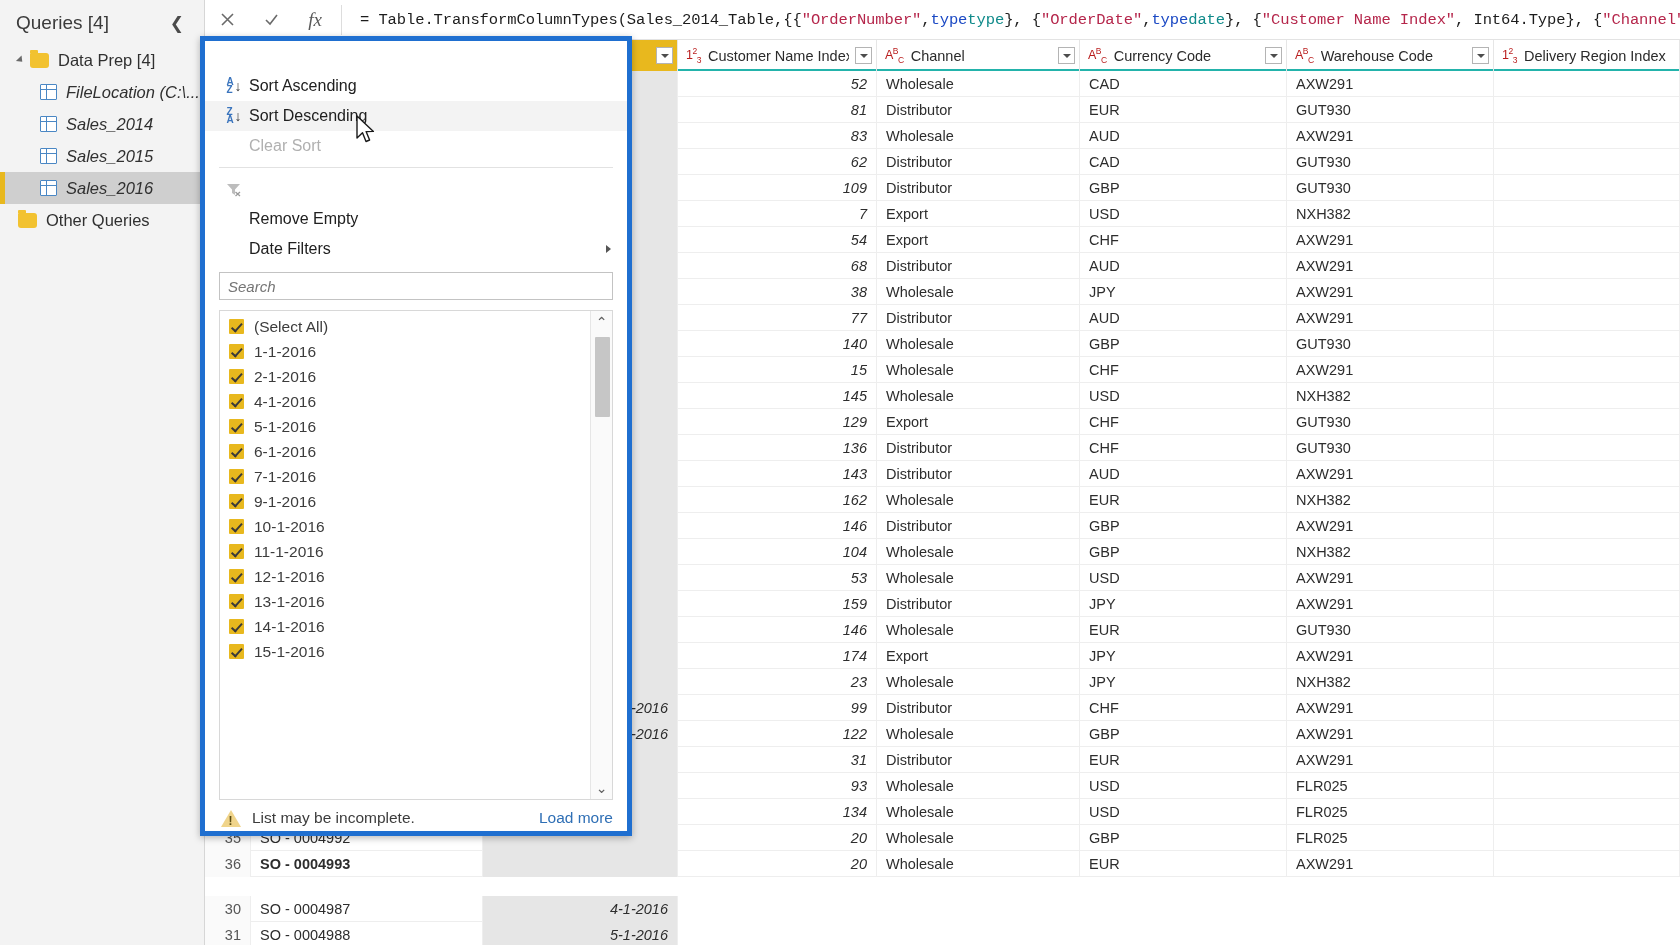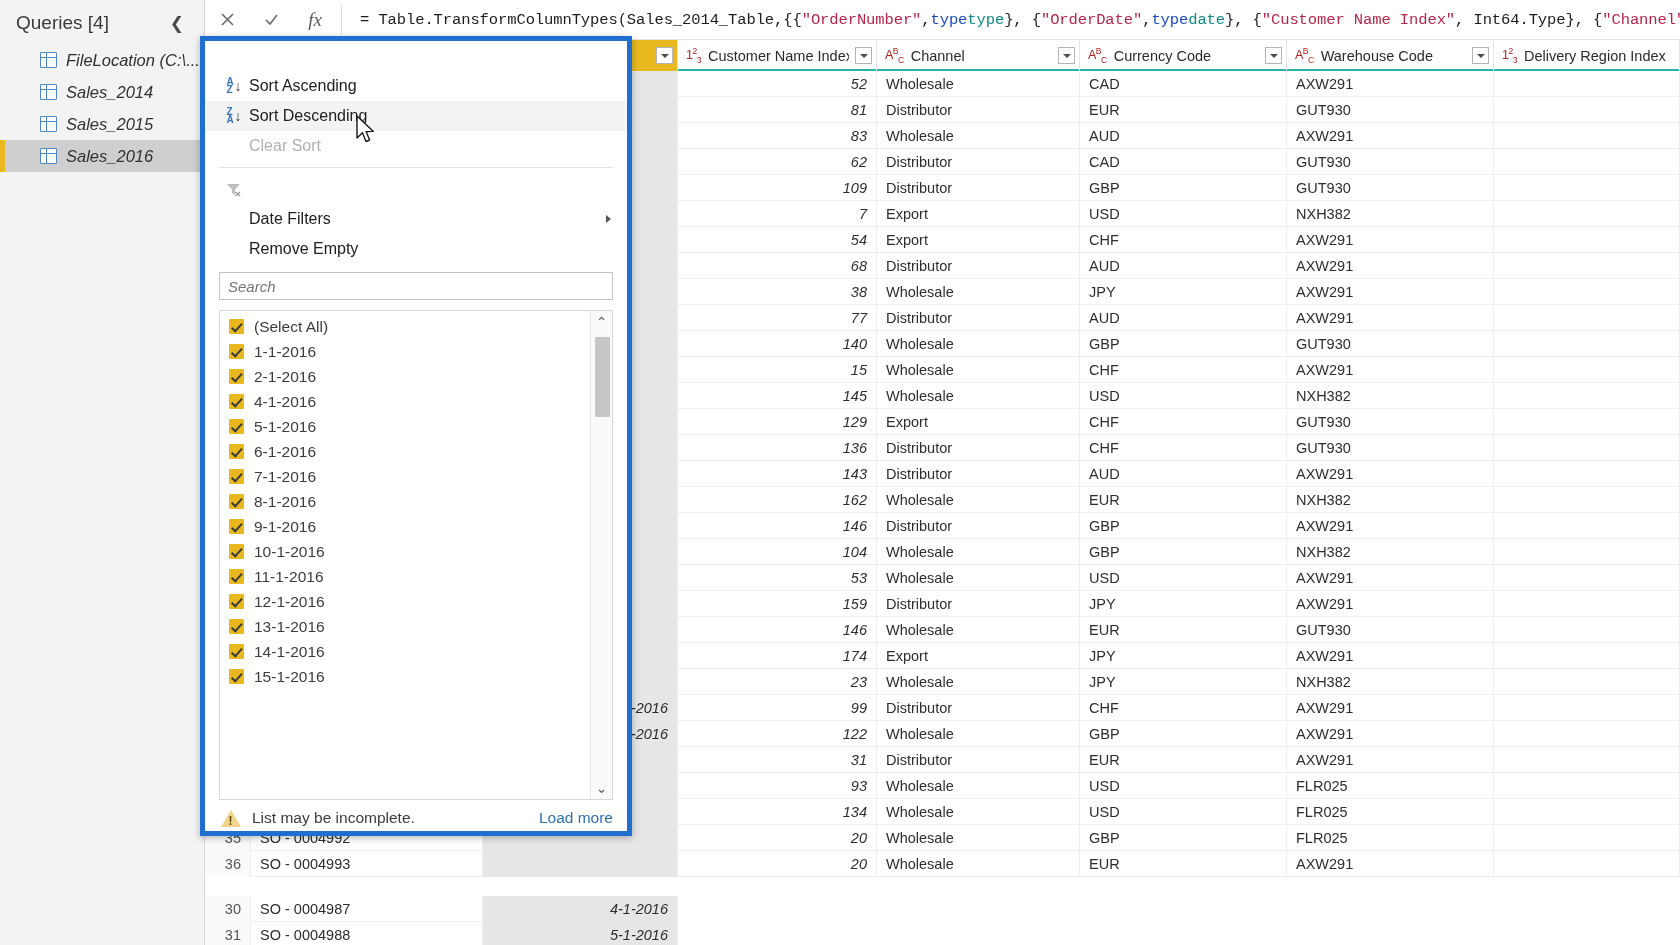--- a/index.html
+++ b/index.html
@@ -265,35 +265,44 @@
 </style>
 </head>
 <body>
 
 <div id="queries-pane">
   <div id="queries-header">
     <span id="queries-title">Queries [4]</span>
     <span id="collapse-chevron">❮</span>
   </div>
   <div id="queries-tree">
+      <div class="tree-row">
+        <span class="tri"></span>
+        <span class="folder-ico"></span>
+        <span class="folder-label">Data Prep [4]</span>
+      </div>
       <div class="tree-row indent">
         <span class="tbl-ico"></span>
         <span class="query-label">FileLocation (C:\...</span>
       </div>
       <div class="tree-row indent">
         <span class="tbl-ico"></span>
         <span class="query-label">Sales_2014</span>
       </div>
       <div class="tree-row indent">
         <span class="tbl-ico"></span>
         <span class="query-label">Sales_2015</span>
       </div>
       <div class="tree-row indent selected">
         <span class="tbl-ico"></span>
         <span class="query-label">Sales_2016</span>
+      </div>
+      <div class="tree-row">
+        <span class="folder-ico"></span>
+        <span class="folder-label">Other Queries</span>
       </div>
     </div>
 </div>
 
 <div id="formula-bar">
   <div class="fb-btn">
     <svg width="17" height="17" viewBox="0 0 17 17">
         <path d="M3 3 L14 14 M14 3 L3 14" stroke="#6a6a6a" stroke-width="1.6" fill="none"></path>
       </svg>
   </div>
@@ -676,21 +685,21 @@
         <div class="gc" style="width: 232px;">SO - 0004992</div>
         <div class="gc date" style="width: 195px;"></div>
         <div class="gc num" style="width: 199px;">20</div>
         <div class="gc" style="width: 203px;">Wholesale</div>
         <div class="gc" style="width: 207px;">GBP</div>
         <div class="gc" style="width: 207px;">FLR025</div>
         <div class="gc num" style="width: 186px;"></div>
       </div>
       <div class="grow">
         <div class="gc idx" style="width: 46px;">36</div>
-        <div class="gc" style="width: 232px;">SO - 0004993</div>
+        <div class="gc" style="width: 232px; font-weight: bold;">SO - 0004993</div>
         <div class="gc date" style="width: 195px;"></div>
         <div class="gc num" style="width: 199px;">20</div>
         <div class="gc" style="width: 203px;">Wholesale</div>
         <div class="gc" style="width: 207px;">EUR</div>
         <div class="gc" style="width: 207px;">AXW291</div>
         <div class="gc num" style="width: 186px;"></div>
       </div>
       <div class="grow" style="position: absolute; left: 0px; top: 825px; background: rgb(255, 255, 255);">
         <div class="gc idx" style="width: 46px;">30</div>
         <div class="gc " style="width: 232px;">SO - 0004987</div>
@@ -740,27 +749,27 @@
         <div class="menu-item disabled">
           <span class="mi-ico">
             <svg width="16" height="15" viewBox="0 0 16 15">
               <path d="M1 2 H14 L9 7.5 V13 L6 11 V7.5 Z" fill="#bdbdbd"></path>
               <path d="M9.5 10 L14 14 M14 10 L9.5 14" stroke="#9a9a9a" stroke-width="1.3" fill="none"></path>
             </svg>
           </span>
         </div>
         <div class="menu-item">
           <span class="mi-ico"></span>
+          <span class="mi-label">Remove Empty</span>
+        </div>
+        <div class="menu-item">
+          <span class="mi-ico"></span>
           <span class="mi-label">Date Filters</span>
           <span class="mi-arrow"></span>
         </div>
-        <div class="menu-item">
-          <span class="mi-ico"></span>
-          <span class="mi-label">Remove Empty</span>
-        </div>
       </div>
 
     <div id="search-wrap">
       <input id="search-box" type="text" placeholder="Search" style="">
     </div>
 
     <div id="list-wrap">
       <div id="list-items">
           <div class="cb-row">
             <span class="cb"></span>
@@ -782,24 +791,20 @@
             <span class="cb"></span>
             <span>5-1-2016</span>
           </div>
           <div class="cb-row">
             <span class="cb"></span>
             <span>6-1-2016</span>
           </div>
           <div class="cb-row">
             <span class="cb"></span>
             <span>7-1-2016</span>
-          </div>
-          <div class="cb-row">
-            <span class="cb"></span>
-            <span>8-1-2016</span>
           </div>
           <div class="cb-row">
             <span class="cb"></span>
             <span>9-1-2016</span>
           </div>
           <div class="cb-row">
             <span class="cb"></span>
             <span>10-1-2016</span>
           </div>
           <div class="cb-row">

